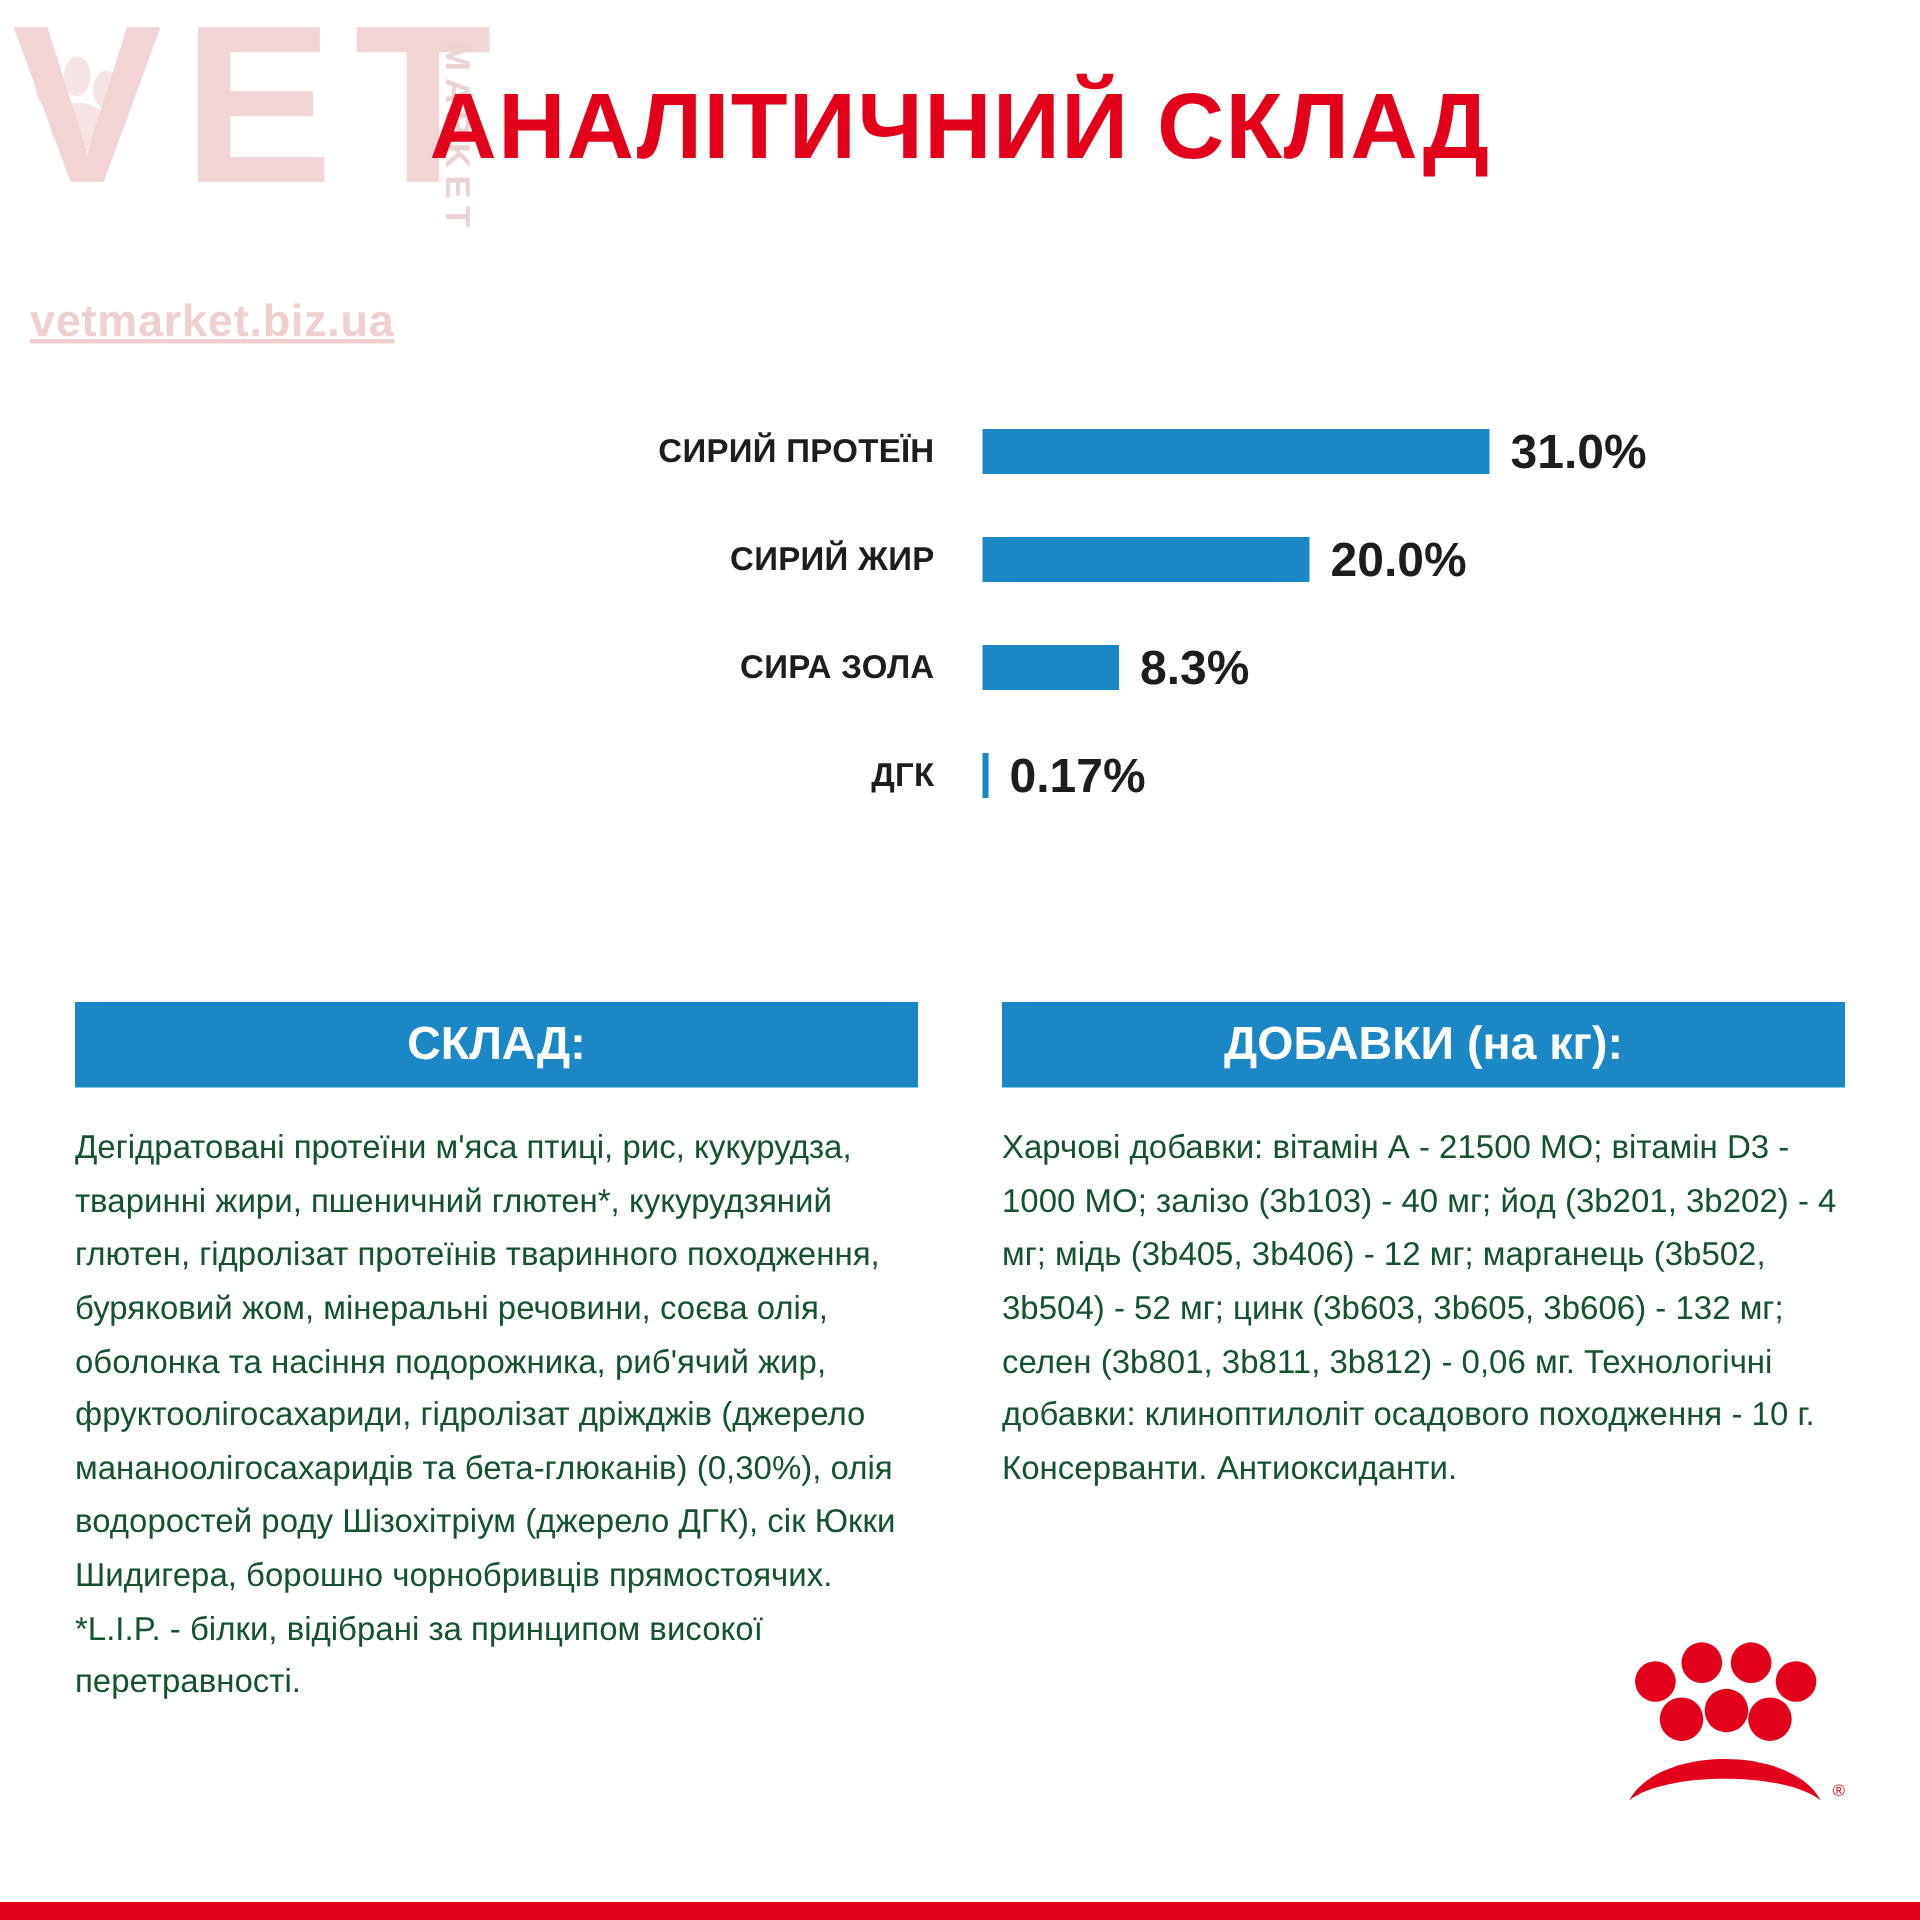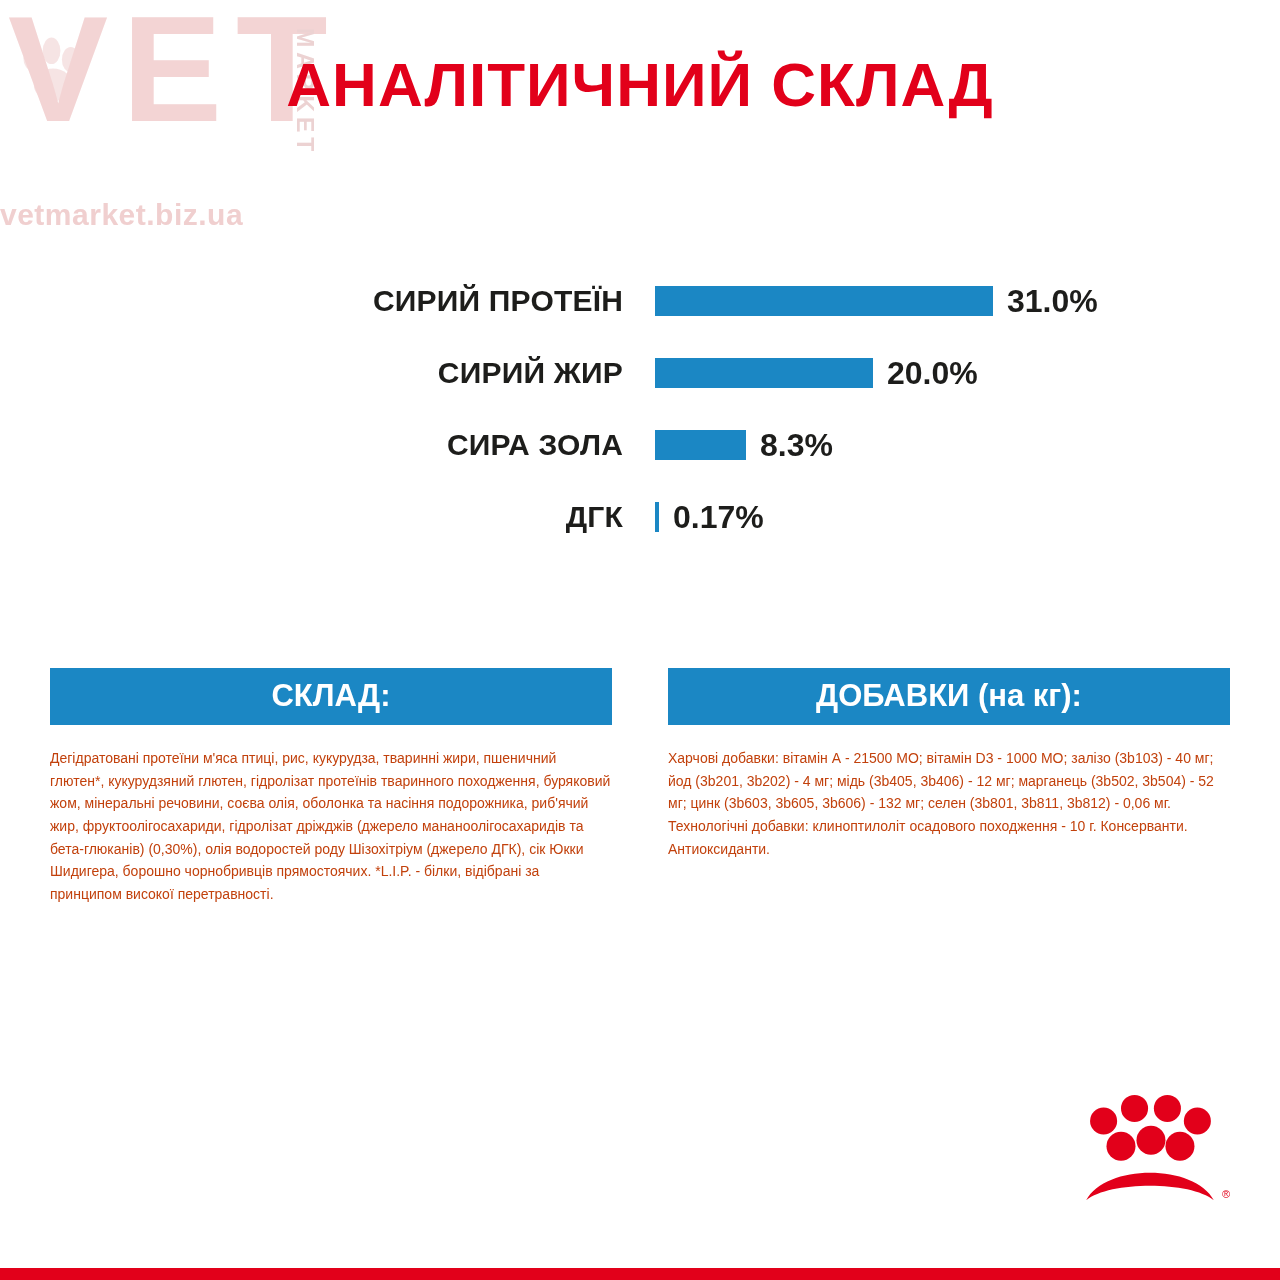--- a/index.html
+++ b/index.html
@@ -42,26 +42,27 @@
     top: 28px;
     font-size: 23px;
     font-weight: 700;
     letter-spacing: 5px;
     color: #ecd2d2;
     transform: rotate(90deg);
     transform-origin: left top;
   }
   .wm-url {
     position: absolute;
-    left: 0;
+    left: 20px;
     top: 198px;
     font-size: 30px;
     font-weight: 700;
     color: #f0cfcf;
     letter-spacing: 0.5px;
+    text-decoration: underline;
   }
   .wm-paw {
     position: absolute;
     left: 16px;
     top: 36px;
     width: 74px;
     height: 74px;
     opacity: .55;
   }
 
@@ -91,21 +92,21 @@
     display: flex;
     align-items: center;
     height: 62px;
     margin-bottom: 10px;
   }
   .bar-label {
     width: 635px;
     text-align: right;
     padding-right: 12px;
     box-sizing: border-box;
-    font-size: 30px;
+    font-size: 22px;
     font-weight: 700;
     color: #1d1d1b;
     letter-spacing: .2px;
   }
   .bar-wrap {
     display: flex;
     align-items: center;
     padding-left: 20px;
   }
   .bar {
@@ -137,23 +138,23 @@
     background: #1b87c4;
     color: #ffffff;
     text-align: center;
     font-size: 31px;
     font-weight: 700;
     padding: 12px 0 14px;
     line-height: 1;
   }
   .panel-body {
     margin-top: 22px;
-    font-size: 14px;
+    font-size: 22px;
     line-height: 1.62;
-    color: #c2410c;
+    color: #14532d;
   }
 
   
   .logo {
     position: absolute;
     right: 62px;
     bottom: 72px;
     width: 136px;
     height: 116px;
   }

